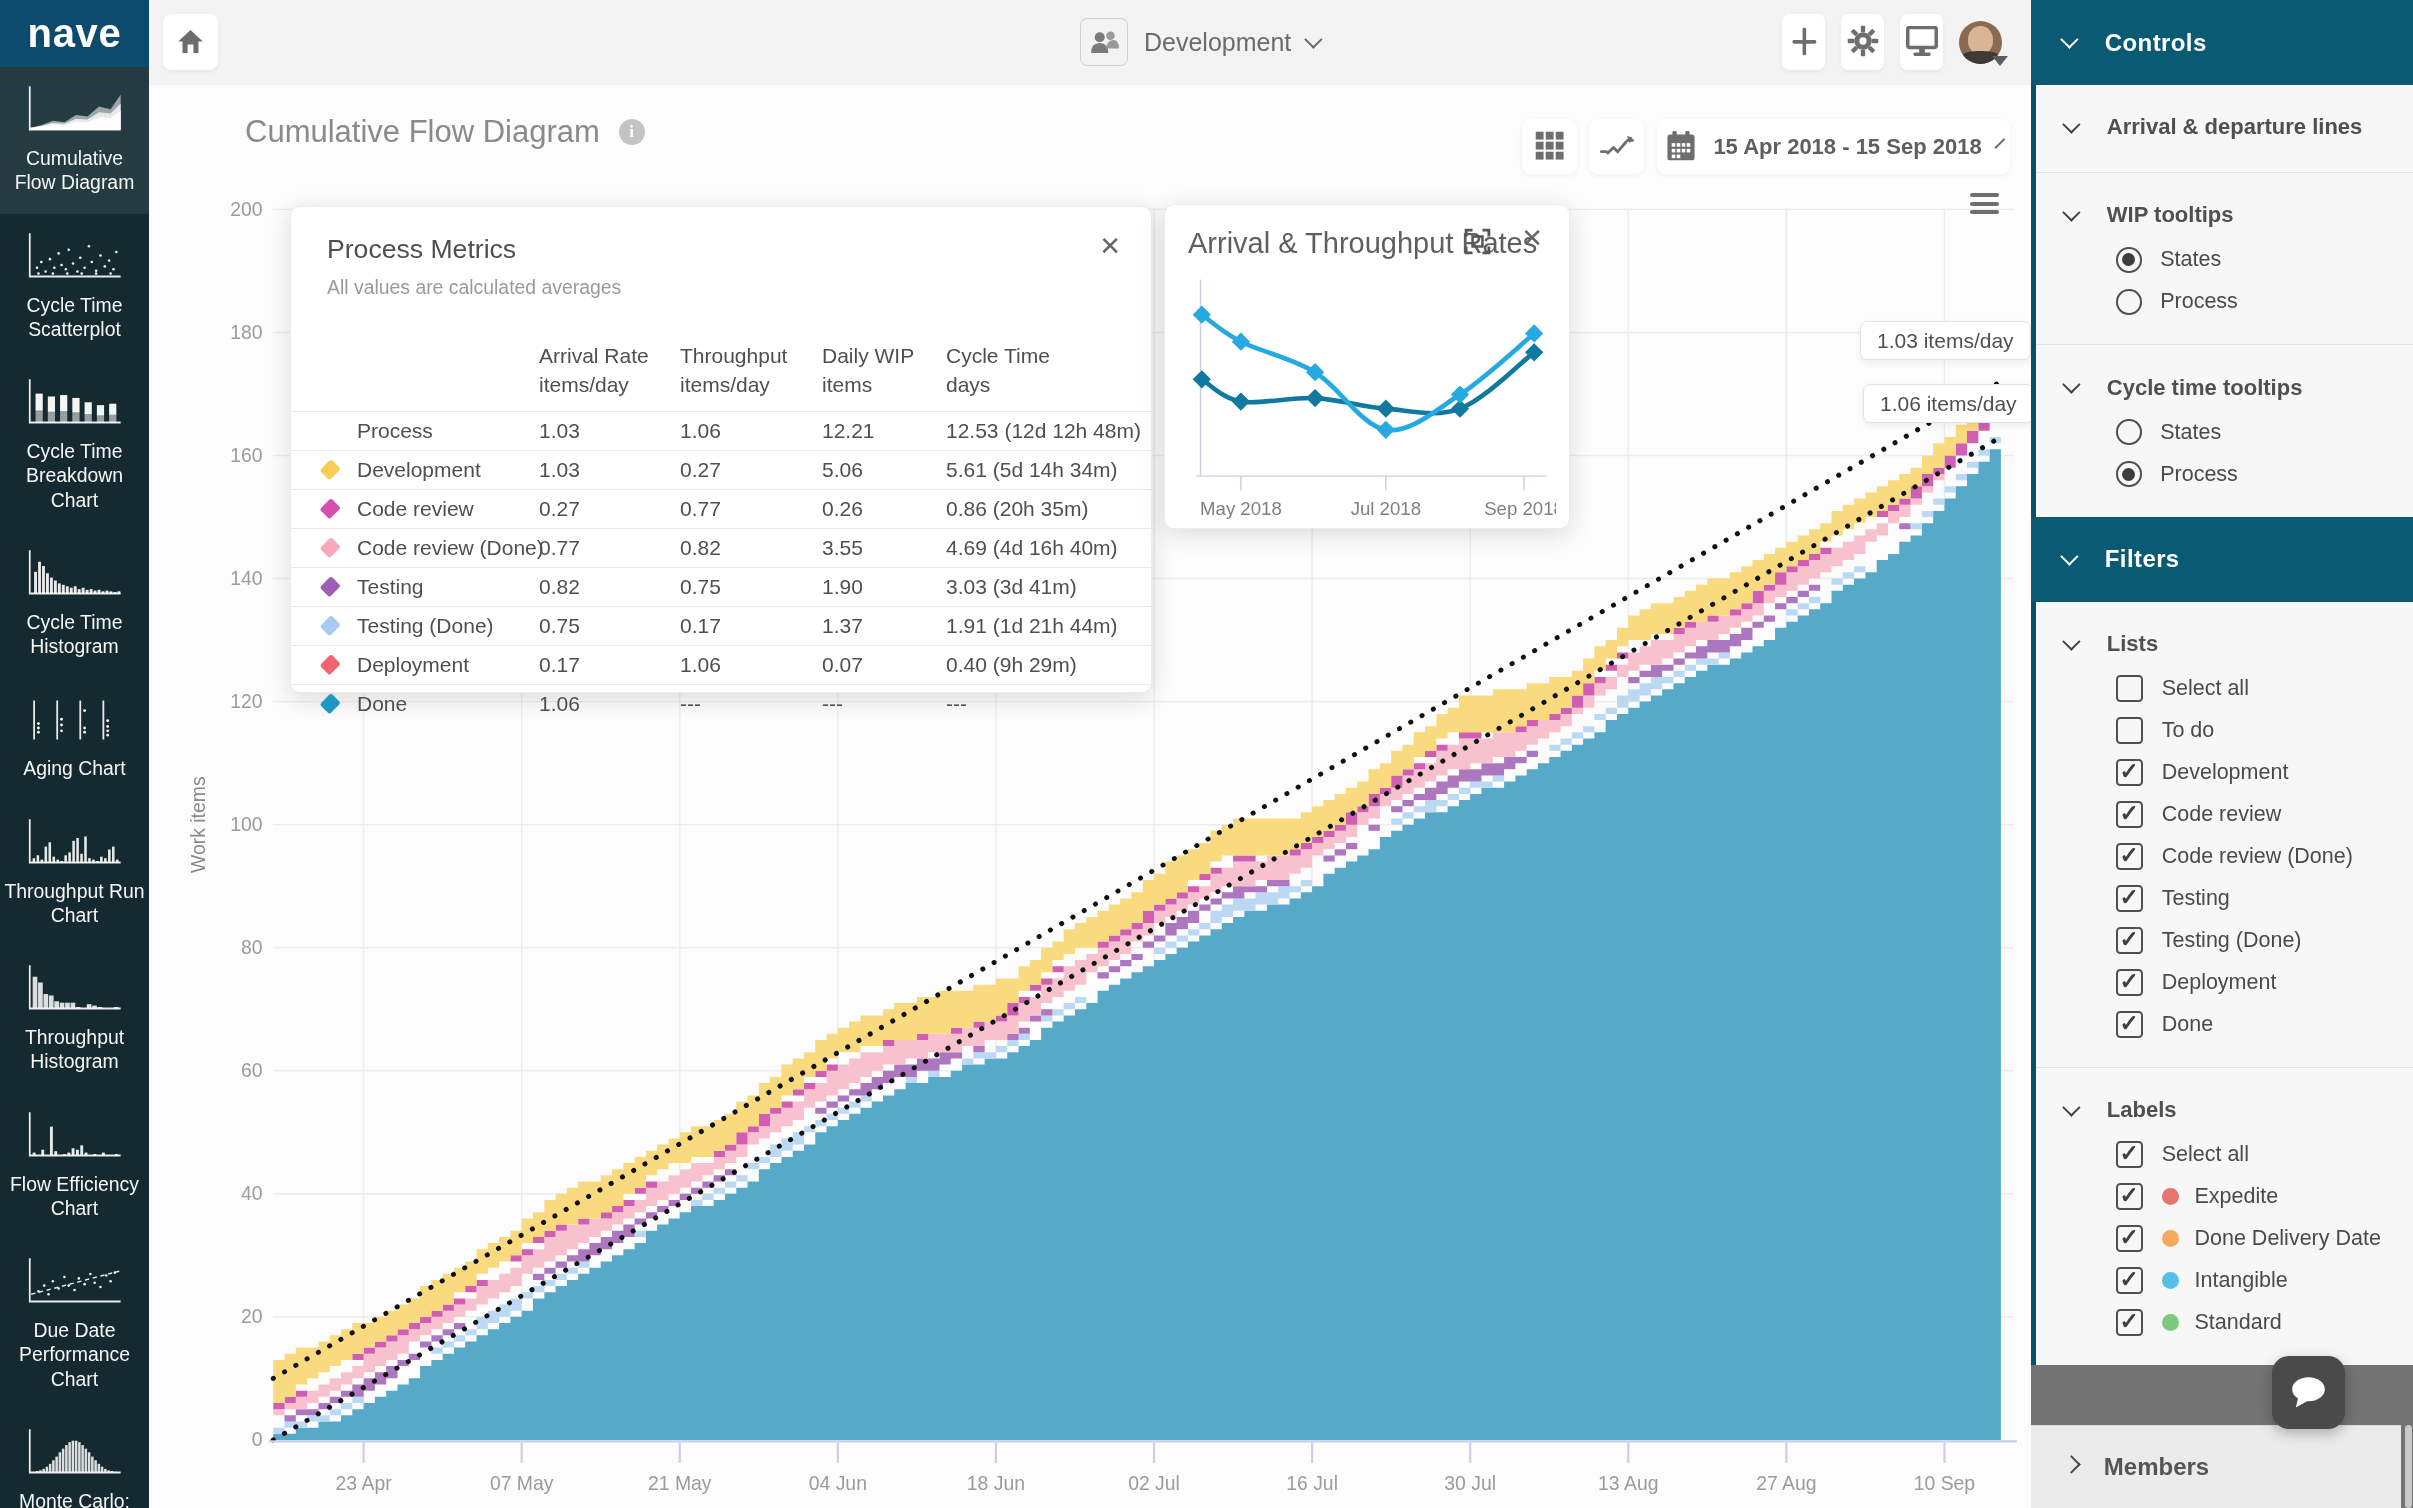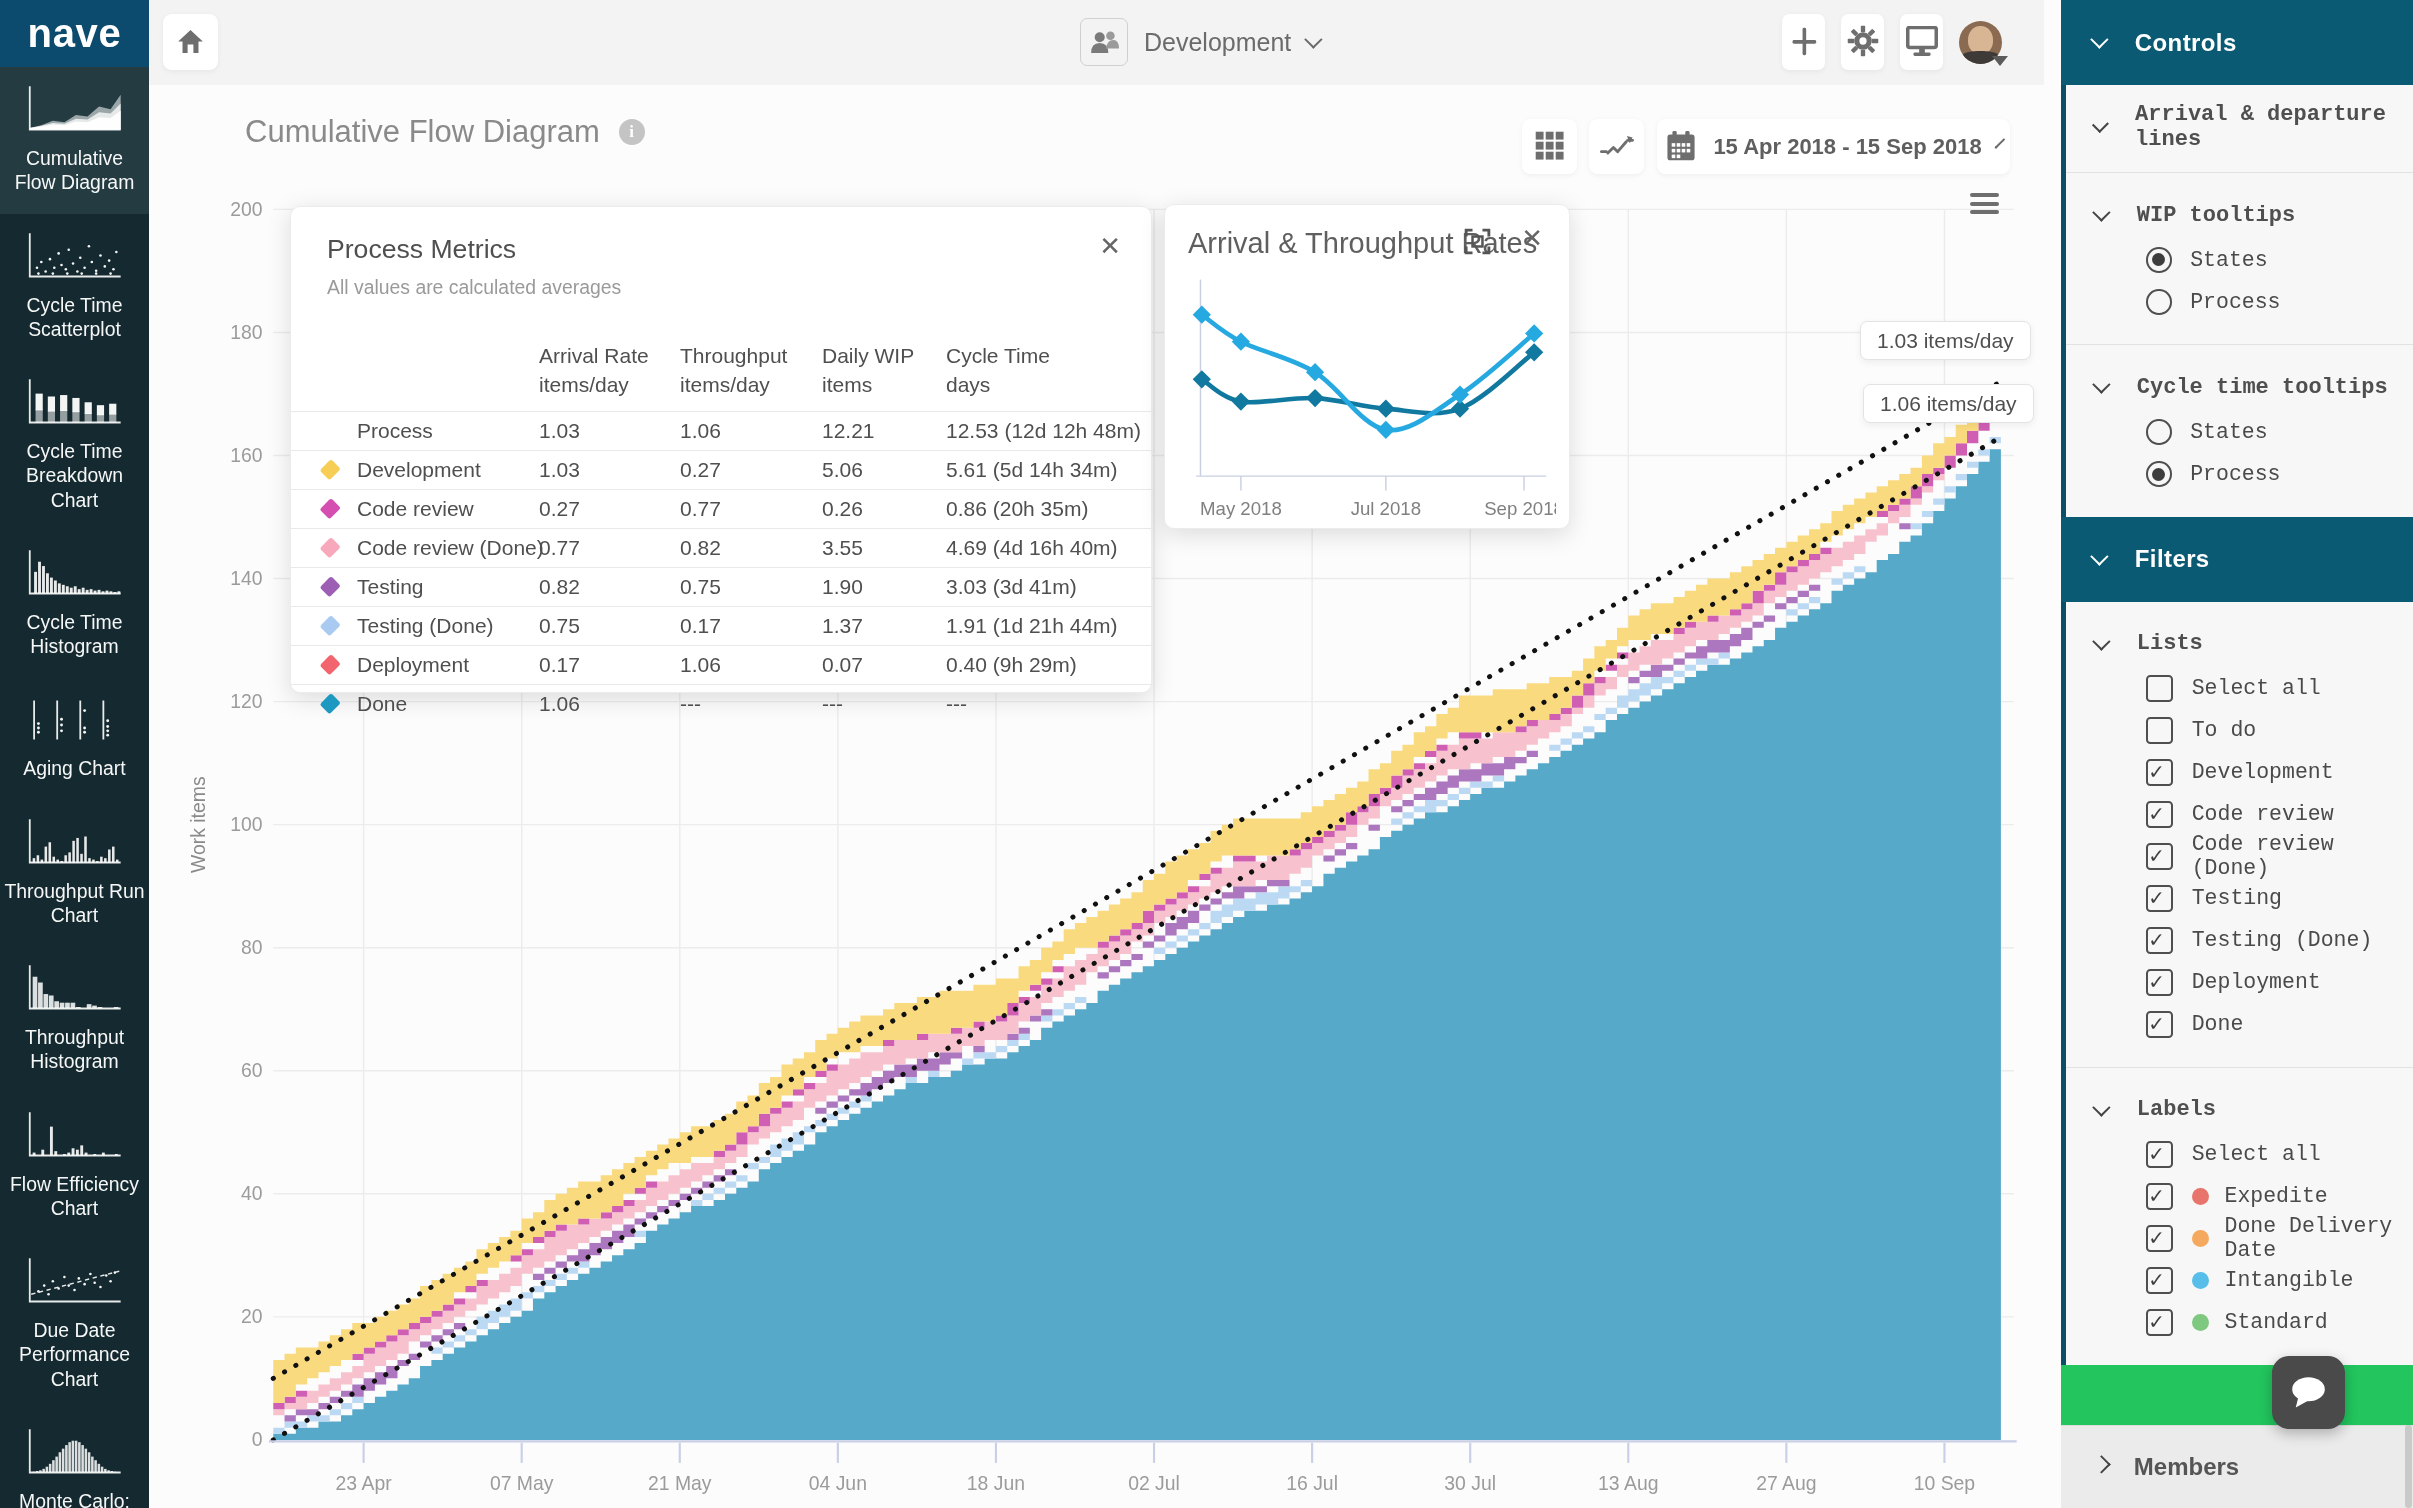--- a/index.html
+++ b/index.html
@@ -73,27 +73,27 @@
   .diamond{position:absolute;left:32px;top:50%;width:14.4px;height:14.4px;border-radius:2.2px;
         transform:translateY(-50%) rotate(45deg) scaleY(1.15);}
 
   
   #rates-panel{left:1015px;top:119px;width:404px;height:323px;}
   #rates-title{position:absolute;left:23px;top:21.5px;font-size:29px;color:#5f5f5f;font-weight:500;white-space:nowrap;}
   #rates-expand{position:absolute;right:78px;top:23px;cursor:pointer;}
   #rates-close{right:26px;top:20px;}
 
   
-  #right-sidebar{position:absolute;right:0;top:0;width:352px;height:1508px;background:#22c55e;z-index:20;
+  #right-sidebar{position:absolute;right:0;top:0;width:382px;height:1508px;background:#737373;z-index:20;
         display:flex;flex-direction:column;}
   .teal-header{height:85px;background:#0B5A73;color:#fff;display:flex;align-items:center;gap:29px;
         padding-left:32px;box-sizing:border-box;flex:none;cursor:pointer;}
   .teal-header .hdr-label{font-size:24px;font-weight:700;letter-spacing:0.4px;}
   .light-section{border-left:5.7px solid #0A4F68;box-sizing:border-box;background:#F7F7F7;flex:none;}
-  .side-group{padding:18.7px 0 21.5px 0;border-bottom:1.4px solid #e2e2e2;font-family:Liberation Mono, monospace;}
+  .side-group{padding:18.7px 0 21.5px 0;border-bottom:1.4px solid #e2e2e2;}
   .side-group:last-child{border-bottom:none;}
   .group-title{display:flex;align-items:center;gap:29px;padding-left:29px;height:47px;cursor:pointer;}
   .group-title .gt-label{font-size:22px;font-weight:700;color:#4f4f4f;}
   .chev.dark{border-color:#444;}
   .side-row{display:flex;align-items:center;gap:18.7px;padding-left:80px;height:42px;cursor:pointer;}
   .side-label{font-size:21.5px;color:#4a4a4a;font-weight:500;}
   .cb{flex:none;width:23px;height:23px;border:2.2px solid #4f4f4f;border-radius:4.3px;position:relative;background:#fff0;}
   .cb.checked::after{content:"\2713";position:absolute;left:1.4px;top:-2.9px;font-size:23px;font-weight:700;color:#3f3f3f;}
   .rd{flex:none;width:21.5px;height:21.5px;border:2.2px solid #4f4f4f;border-radius:50%;position:relative;}
   .rd.checked::after{content:"";position:absolute;left:4.3px;top:4.3px;width:13px;height:13px;border-radius:50%;background:#3d3d3d;}

